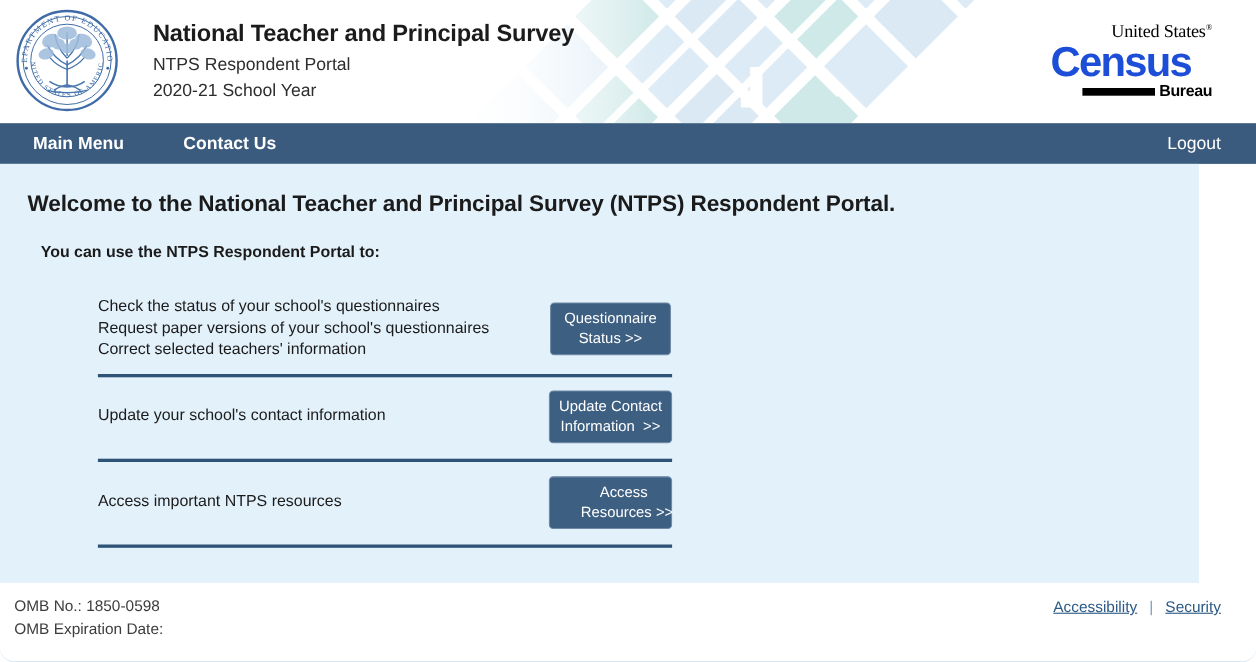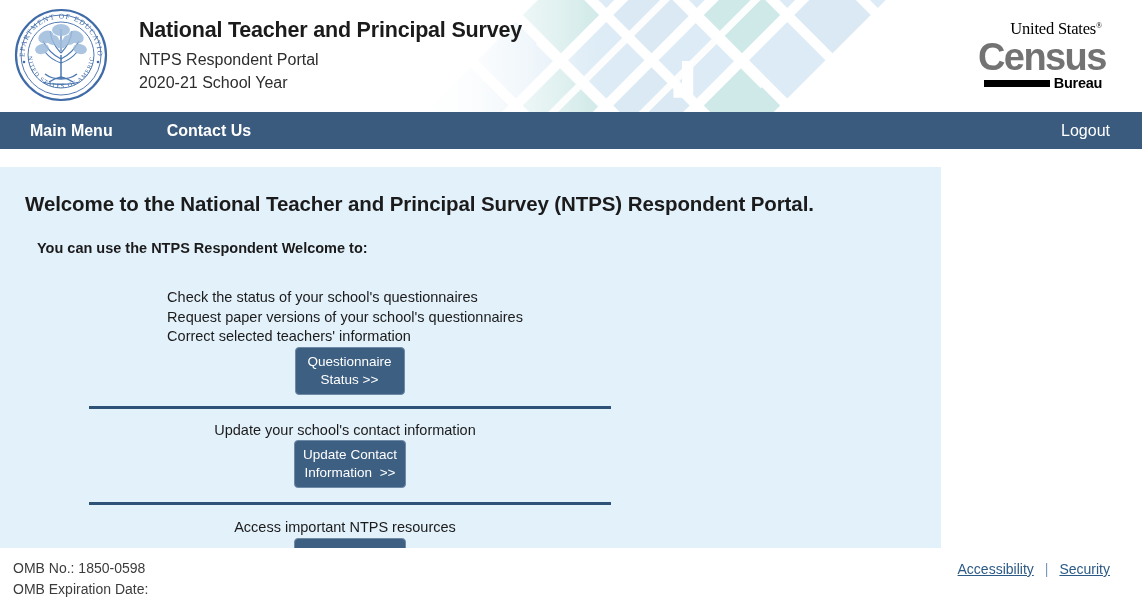--- a/index.html
+++ b/index.html
@@ -81,25 +81,24 @@
     color: #000;
     text-align: right;
     line-height: 1;
     letter-spacing: -0.2px;
   }
   .census-us sup { font-size: 8px; vertical-align: super; }
   .census-word {
     font-family: "Liberation Sans", "DejaVu Sans", sans-serif;
     font-size: 38px;
     font-weight: bold;
-    color: #737373;
+    color: #1d4ed8;
     line-height: 0.95;
     letter-spacing: -1.6px;
     margin-top: 1px;
-    margin-left: 23px;
   }
   .census-barrow {
     display: flex;
     align-items: flex-end;
     margin-top: 1px;
     margin-left: 29px;
   }
   .census-bar {
     height: 7px;
     background: #000;
@@ -145,25 +144,24 @@
   }
   .nav-logout {
     color: #ffffff;
     font-size: 16px;
     text-decoration: none;
     cursor: pointer;
   }
 
   
   .main {
-    width: 941px;
+    width: 1090px;
     height: 381px;
     background: #e3f1fb;
     position: relative;
-    margin-top: 18px;
   }
   .welcome-heading {
     position: absolute;
     left: 25px; top: 25px;
     font-size: 20.5px;
     font-weight: bold;
     color: #1b1b1b;
     letter-spacing: -0.1px;
   }
   .intro-line {
@@ -180,21 +178,20 @@
     width: 522px;
   }
   .block {
     position: relative;
     border-bottom: 3px solid #2f5377;
   }
   .block-row {
     display: flex;
     align-items: center;
     justify-content: space-between;
-    flex-direction: column;
   }
   .block-texts {
     font-size: 14.5px;
     color: #1b1b1b;
     line-height: 19.5px;
     padding-right: 10px;
   }
   .block-texts div { white-space: nowrap; }
 
   .portal-btn {
@@ -417,21 +414,21 @@
     <a class="nav-item main-menu">Main Menu</a>
     <a class="nav-item contact-us">Contact Us</a>
   </div>
   <div class="nav-right">
     <a class="nav-logout">Logout</a>
   </div>
 </div>
 
 <div class="main">
   <div class="welcome-heading">Welcome to the National Teacher and Principal Survey (NTPS) Respondent Portal.</div>
-  <div class="intro-line">You can use the NTPS Respondent Welcome to:</div>
+  <div class="intro-line">You can use the NTPS Respondent Portal to:</div>
 
   <div class="blocks">
 
     <div class="block" id="block-1">
       <div class="block-row">
         <div class="block-texts">
           <div>Check the status of your school's questionnaires</div>
           <div>Request paper versions of your school's questionnaires</div>
           <div>Correct selected teachers' information</div>
         </div>

